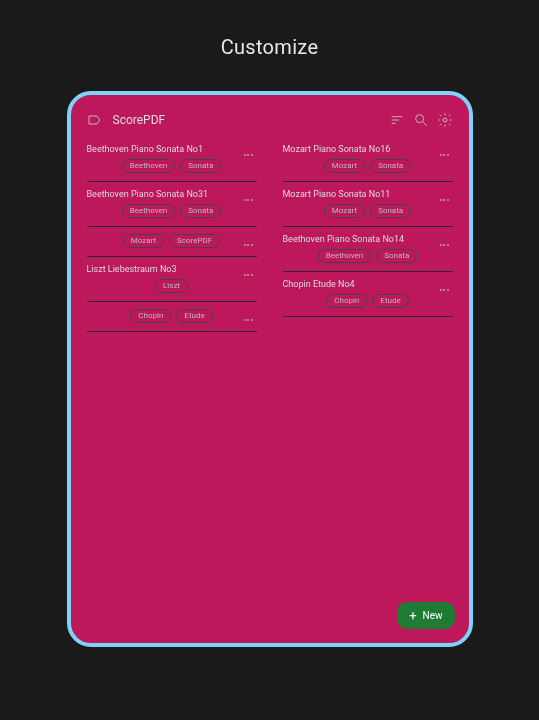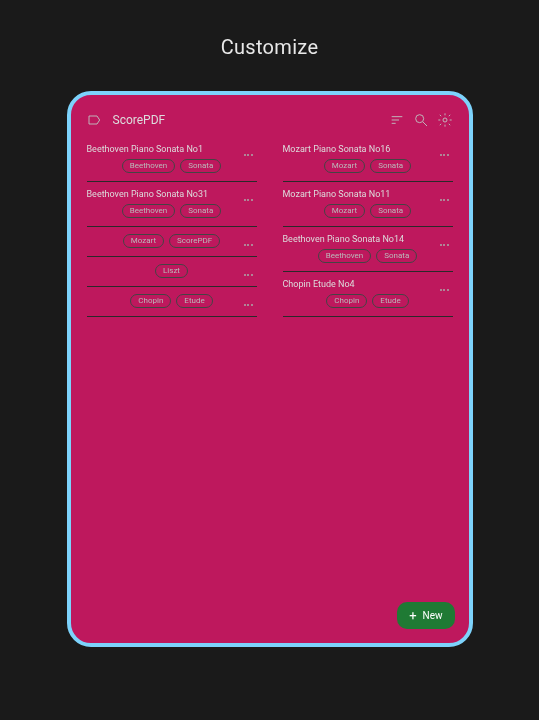--- a/index.html
+++ b/index.html
@@ -183,20 +183,21 @@
             <span class="tag">Mozart</span>
             <span class="tag">ScorePDF</span>
           </div>
           <div class="more">
             <span></span>
             <span></span>
             <span></span>
           </div>
         </div>
         <div class="item">
+          <div class="item-title">Liszt Liebestraum No3</div>
           <div class="tags">
             <span class="tag">Liszt</span>
           </div>
           <div class="more">
             <span></span>
             <span></span>
             <span></span>
           </div>
         </div>
         <div class="item">

